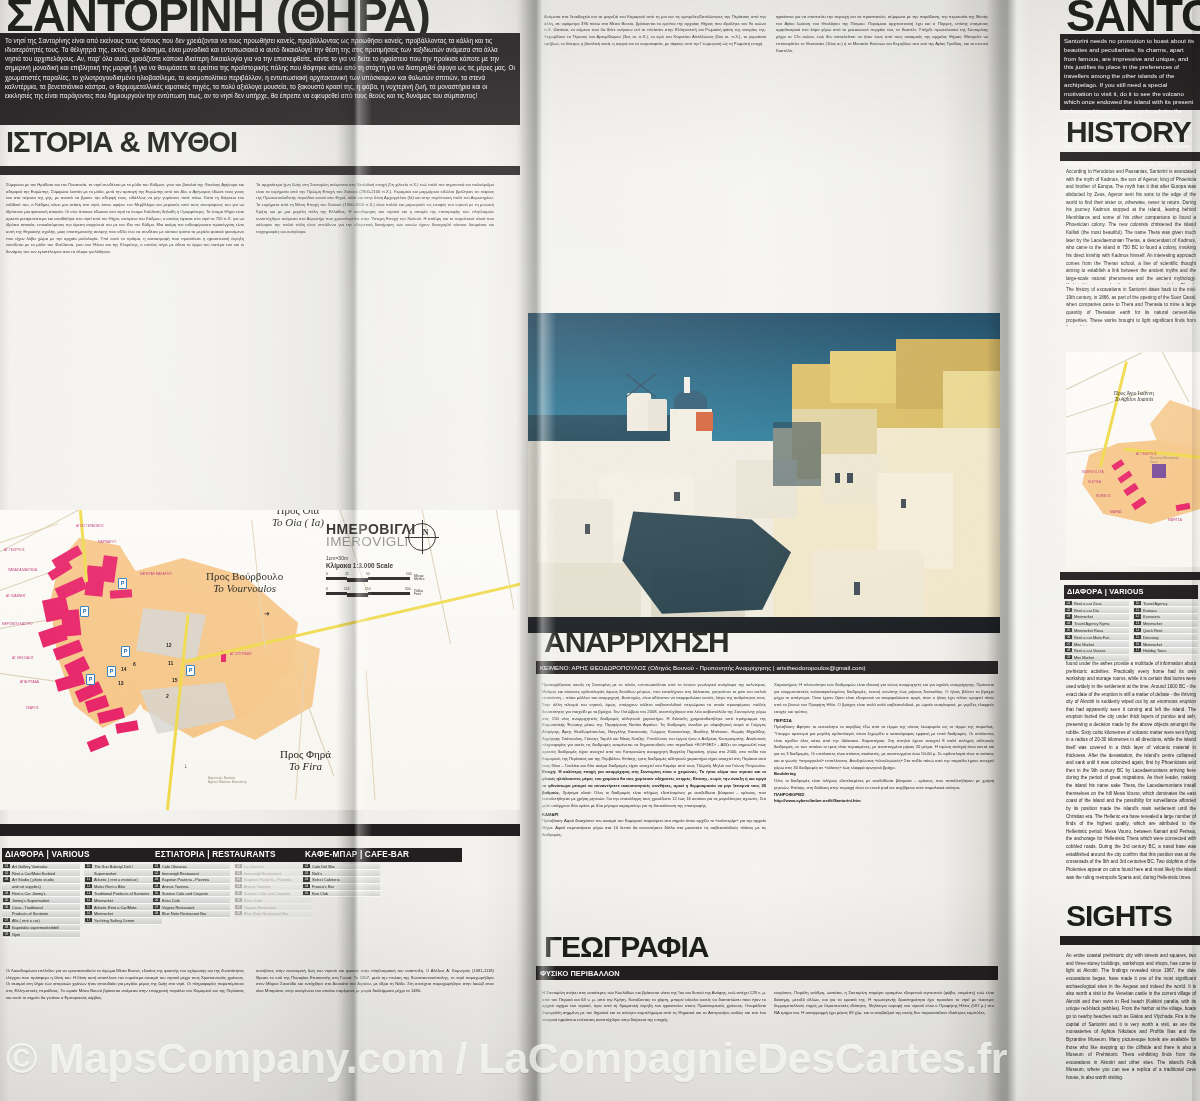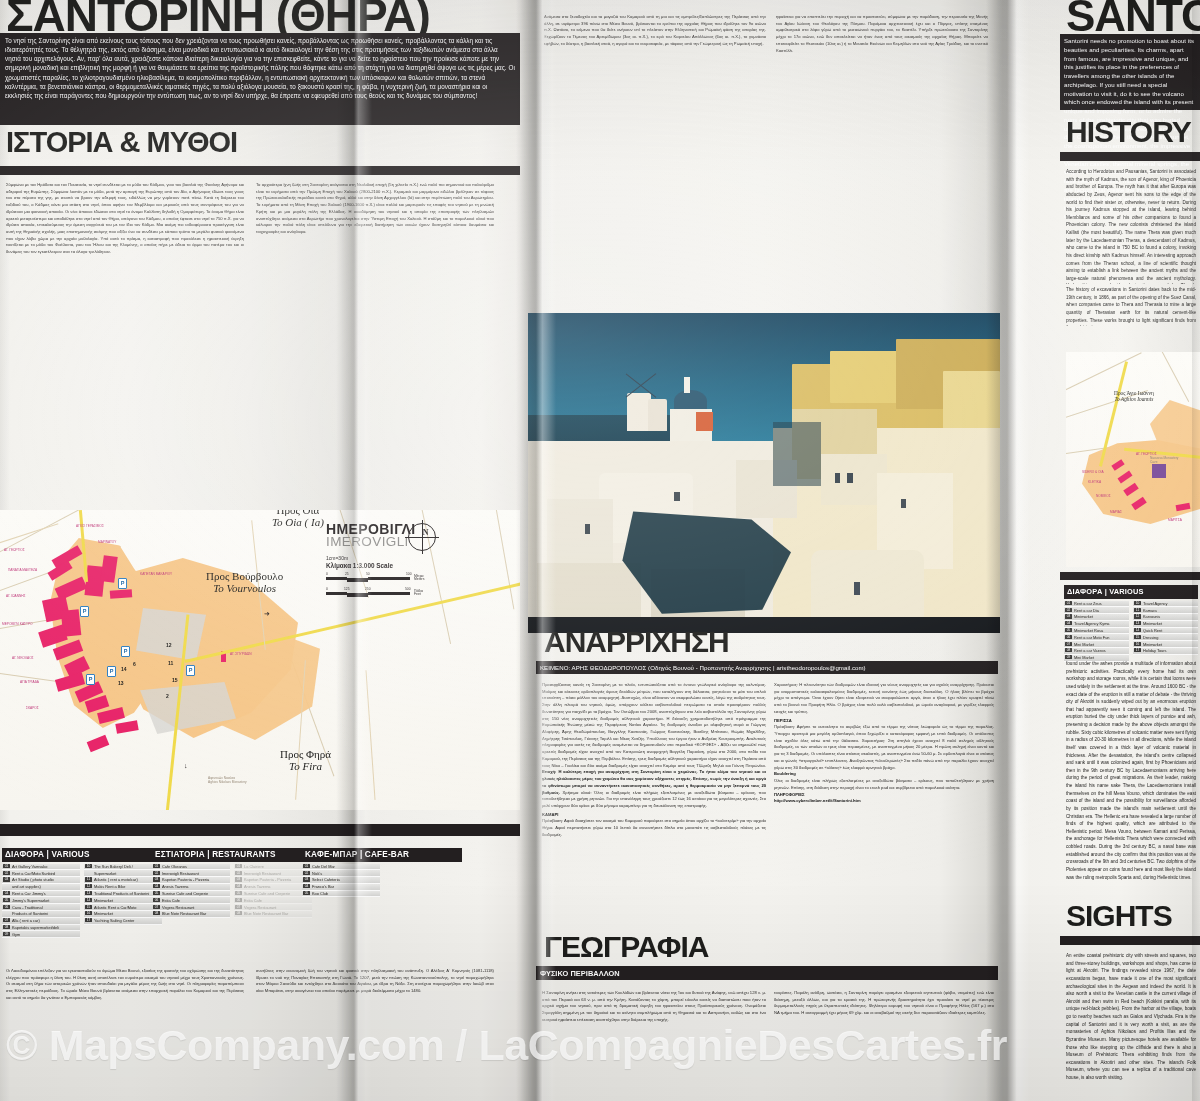--- a/index.html
+++ b/index.html
@@ -143,21 +143,21 @@
        background:linear-gradient(180deg,#0e3c50,#0b2f41);}
   .hillshadow{position:absolute;background:#0e2b38;}
   .hs{position:absolute;border-radius:1px;}
   .wall{position:absolute;}
   .dome{position:absolute;border-radius:50% 50% 0 0;}
   .windm{position:absolute;}
 
   
   #watermark{
     position:absolute;left:0;right:0;bottom:6px;height:74px;z-index:70;
-    display:flex;align-items:flex-start;justify-content:flex-start;
+    display:flex;align-items:center;justify-content:flex-start;
     pointer-events:none;
   }
   #watermark span{
     font-size:43px;font-weight:bold;color:rgba(255,255,255,.72);
     letter-spacing:-.5px;white-space:nowrap;
     text-shadow:0 1px 1px rgba(0,0,0,.10);
     padding-left:6px;
   }
 </style>
 </head>

